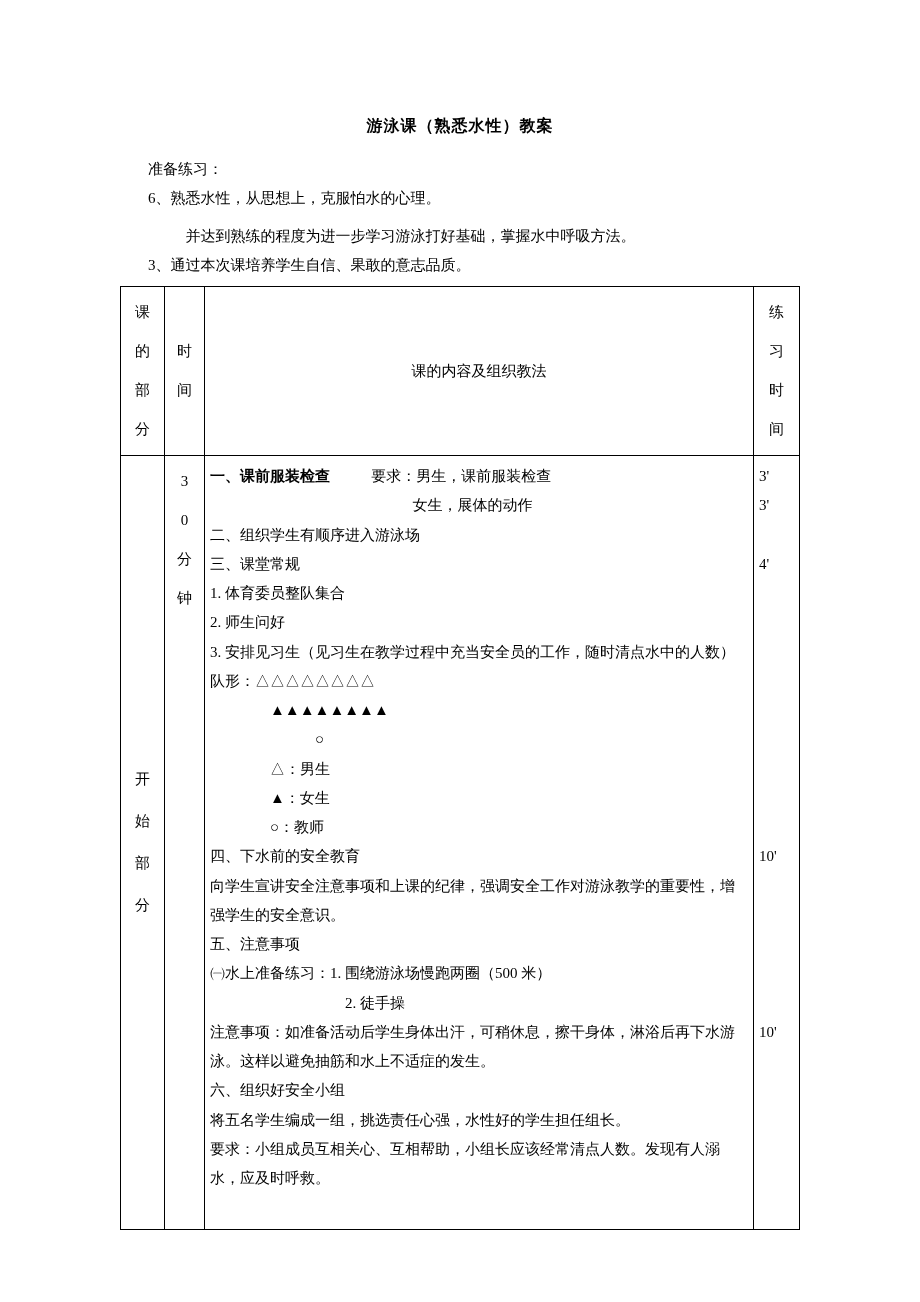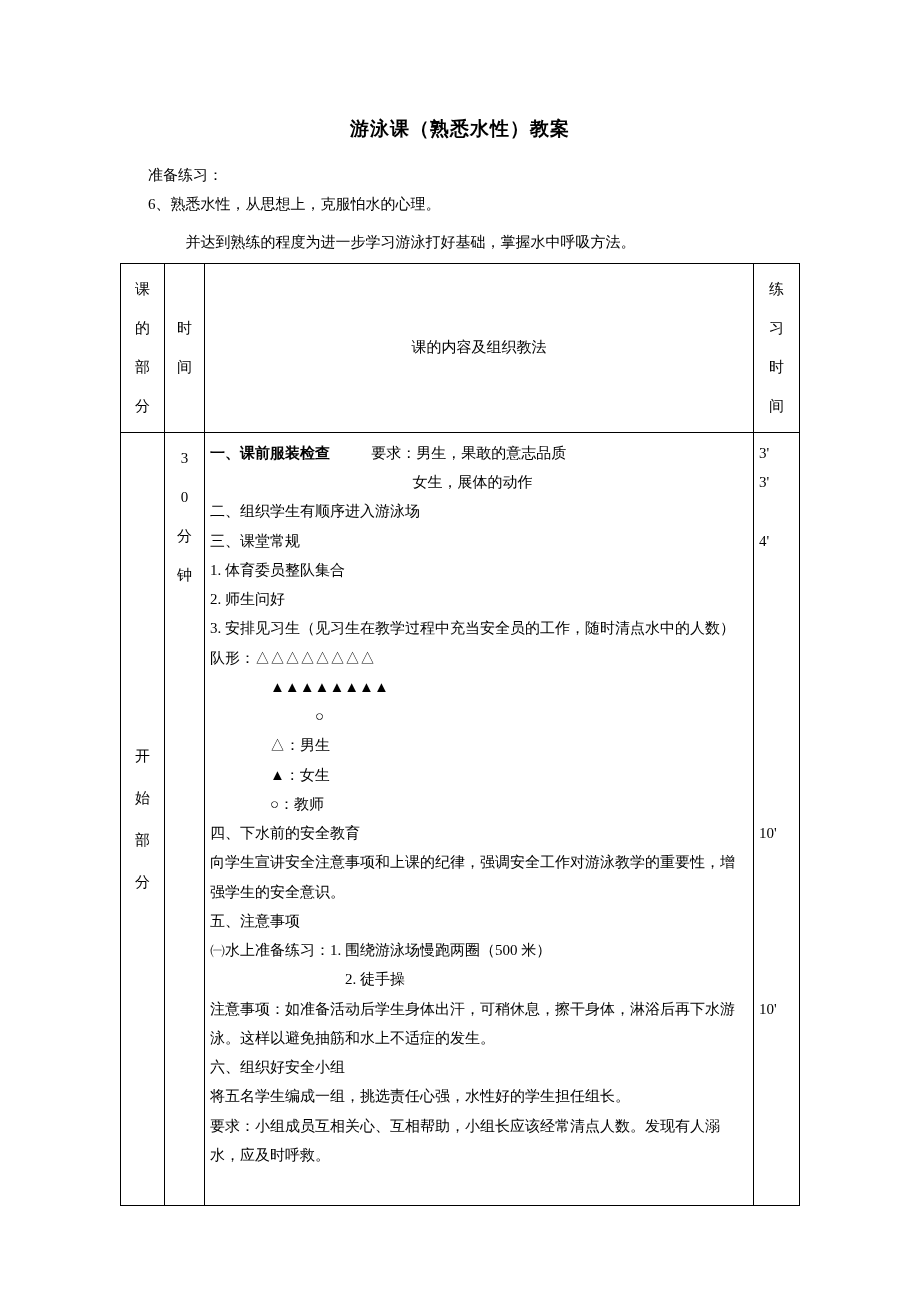--- a/index.html
+++ b/index.html
@@ -13,21 +13,21 @@
   }
   .page {
     width: 920px;
     min-height: 1302px;
     padding: 110px 120px 80px 120px;
     box-sizing: border-box;
   }
   .title {
     text-align: center;
     font-weight: bold;
-    font-size: 19px;
+    font-size: 16px;
     margin-bottom: 14px;
     letter-spacing: 1px;
   }
   .intro {
     margin-left: 28px;
   }
   .intro p {
     margin: 0;
   }
   .intro .sub {
@@ -75,20 +75,21 @@
 <body>
 
 <div class="page">
 
   <div class="title">游泳课（熟悉水性）教案</div>
 
   <div class="intro">
     <p>准备练习：</p>
     <p>6、熟悉水性，从思想上，克服怕水的心理。</p>
     <p class="sub">并达到熟练的程度为进一步学习游泳打好基础，掌握水中呼吸方法。</p>
+    <p>3、通过本次课培养学生自信、果敢的意志品质。</p>
   </div>
 
   <table class="plan">
     <colgroup>
       <col class="c1">
         <col class="c2">
         <col class="c3">
         <col class="c4">
     </colgroup>
 
@@ -101,21 +102,21 @@
     </tr>
 
     <tr>
       <td class="section-label">开<br>始<br>部<br>分</td>
 
       <td class="timecol">3<br>0<br>分<br>钟</td>
 
       <td class="content">
         <p>
           <span class="spaced-req">一、课前服装检查</span>
-          <span>要求：男生，果敢的意志品质</span>
+          <span>要求：男生，课前服装检查</span>
         </p>
         <p style="text-indent:13.5em">女生，展体的动作</p>
         <p>二、组织学生有顺序进入游泳场</p>
         <p>三、课堂常规</p>
         <p>1. 体育委员整队集合</p>
         <p>2. 师生问好</p>
         <p>3. 安排见习生（见习生在教学过程中充当安全员的工作，随时清点水中的人数）</p>
         <p>队形：△△△△△△△△</p>
         <p class="shapes">▲▲▲▲▲▲▲▲</p>
         <p class="circle">○</p>

